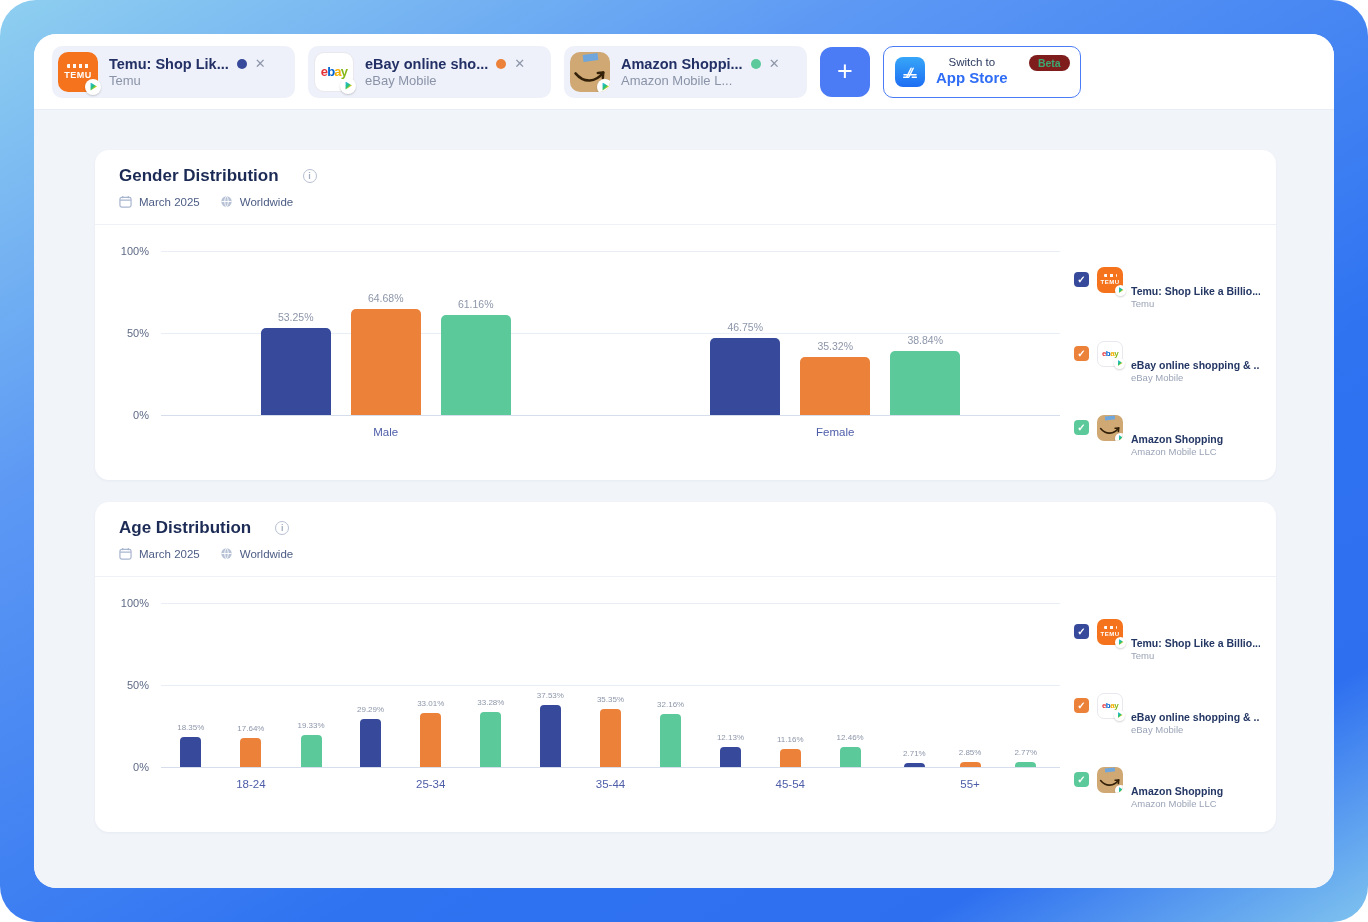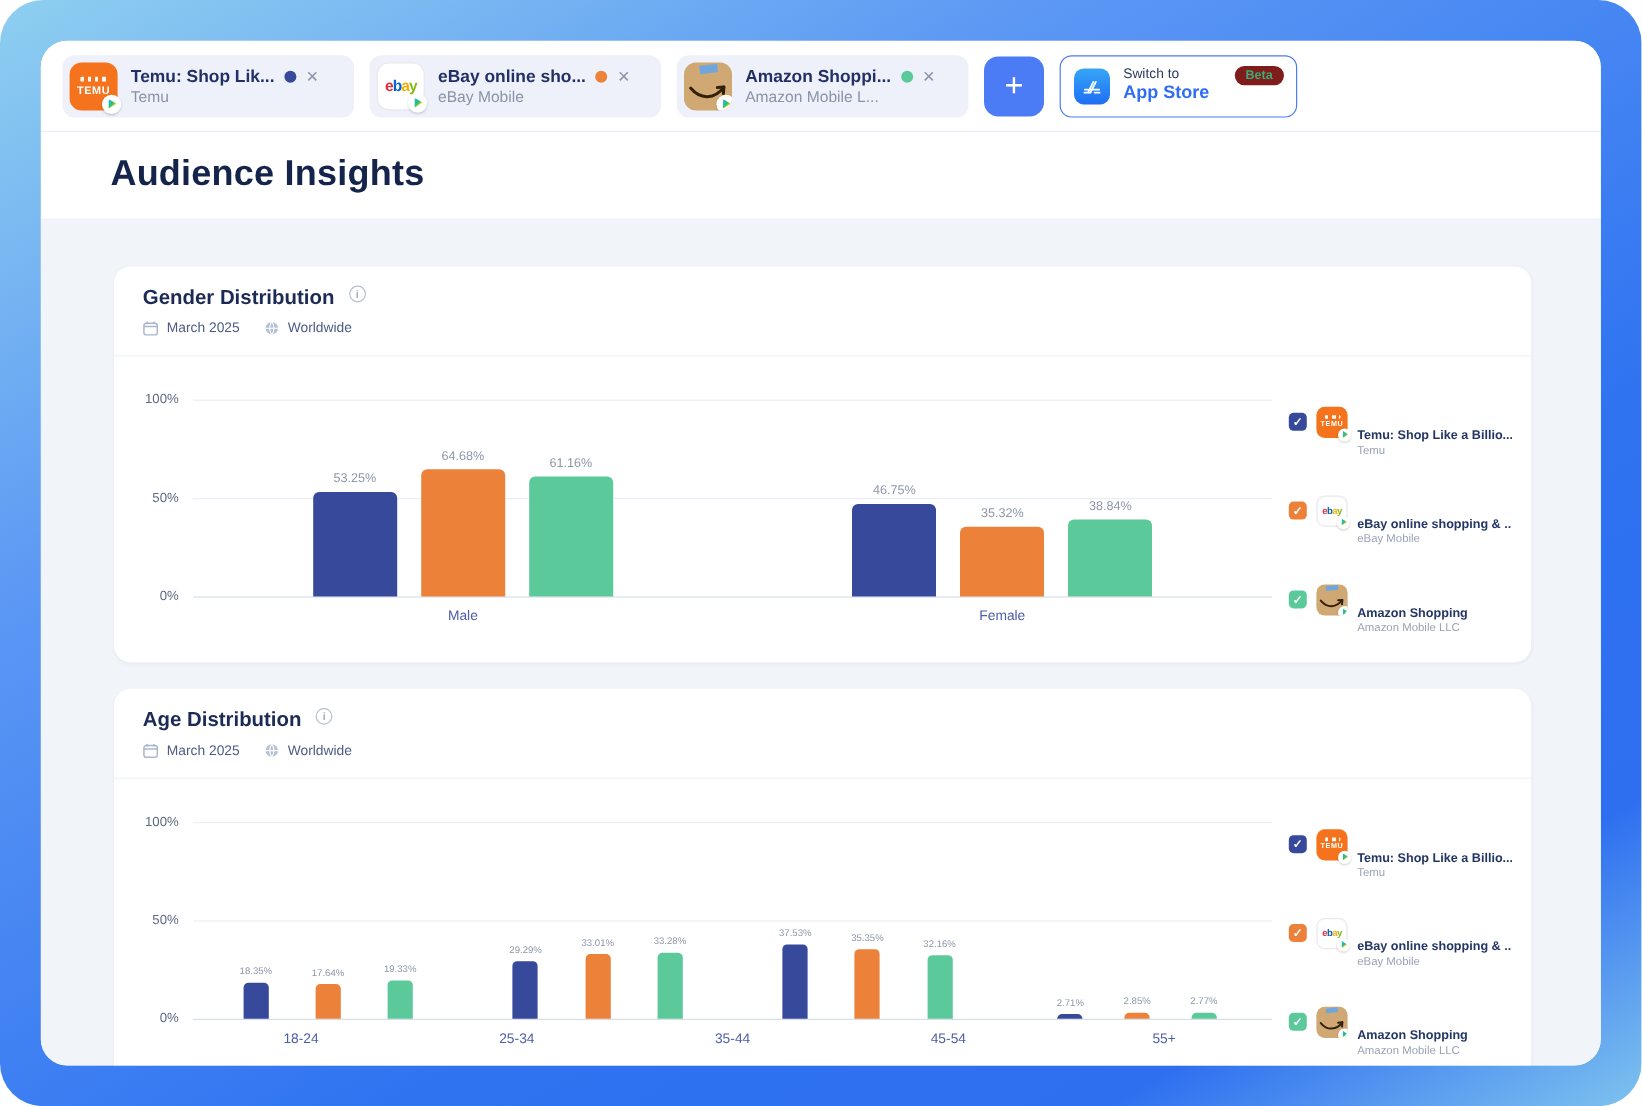--- a/index.html
+++ b/index.html
@@ -22,45 +22,45 @@
   .tab-close { font-size:13px; color:#8e96a9; flex:none; line-height:1; }
   .tab-sub { font-size:13px; color:#8a93a8; white-space:nowrap; overflow:hidden; }
 
   .add-btn { width:50px; height:50px; flex:none; border:none; border-radius:12px; background:#4b7bf5;
     color:#fff; font-size:27px; font-weight:400; display:flex; align-items:center; justify-content:center; cursor:pointer; }
 
   .switch-btn { position:relative; height:52px; border:1.5px solid #4b7bf5; border-radius:10px; background:#fff;
     display:flex; align-items:center; gap:11px; padding:0 72px 0 11px; cursor:pointer; }
   .appstore-icon { width:30px; height:30px; border-radius:8px; flex:none;
     background:linear-gradient(180deg,#36a6f8,#1e6ef3); display:flex; align-items:center; justify-content:center; }
-  .switch-texts { display:flex; flex-direction:column; align-items:flex-start; line-height:1.25; }
+  .switch-texts { display:flex; flex-direction:column; align-items:center; line-height:1.25; }
   .switch-line1 { font-size:11.5px; color:#2b3a5e; }
   .switch-line2 { font-size:15px; font-weight:700; color:#2f6df5; }
   .beta-badge { position:absolute; top:8px; right:10px; background:#7f1d1d; color:#3da872;
     font-size:10.5px; font-weight:600; padding:2px 9px; border-radius:10px; }
 
   
   .page-header { background:#fff; padding:18px 0 20px 58px; flex:none; }
   .page-title { font-size:30px; font-weight:600; color:#14244b; letter-spacing:.2px; }
   .content { flex:1; background:#f1f5fa; padding:40px 58px 0 61px; overflow:hidden; }
 
   .card { background:#fff; border-radius:14px; box-shadow:0 1px 3px rgba(20,40,80,.05); }
   .card + .card { margin-top:22px; }
   .card-head { padding:16px 24px 10px; }
-  .card-title-row { display:flex; align-items:flex-start; gap:12px; }
+  .card-title-row { display:flex; align-items:center; gap:24px; }
   .card-title { font-size:17px; font-weight:700; color:#1c2b55; }
   .info-icon { width:14px; height:14px; border:1.3px solid #b7c0d2; border-radius:50%; color:#a3adc2;
     font-size:9px; font-weight:600; display:inline-flex; align-items:center; justify-content:center; cursor:pointer; }
   .card-meta { display:flex; align-items:flex-end; gap:7px; margin-top:9px; }
   .meta-text { font-size:11.5px; color:#4c5c84; }
   .meta-gap { width:6px; }
   .divider { height:1px; background:#eef2f8; margin-top:6px; }
 
   
-  .chart-row { display:flex; padding:26px 16px 22px 20px;align-items:center; }
+  .chart-row { display:flex; padding:26px 16px 22px 20px; }
   .chart-main { flex:1; min-width:0; }
   .chart-grid { display:flex; }
   .y-axis { width:46px; flex:none; position:relative; height:164px; }
   .y-tick { position:absolute; right:12px; font-size:11px; color:#5e6a85; transform:translateY(-50%); }
   .plot { flex:1; position:relative; height:164px; }
   .gridline { position:absolute; left:0; right:0; height:1px; background:#e9eef6; }
   .gridline.zero { background:#d7deeb; }
   .bar-groups { position:absolute; left:0; right:0; top:0; bottom:0; display:flex; }
   .bar-group { flex:1; display:flex; align-items:flex-end; justify-content:center; }
   .bar-col { display:flex; flex-direction:column; align-items:center; justify-content:flex-end; height:100%; }
@@ -187,23 +187,20 @@
             </svg>
         </span>
         <span class="switch-texts">
           <span class="switch-line1">Switch to</span>
           <span class="switch-line2">App Store</span>
         </span>
         <span class="beta-badge">Beta</span>
       </button>
     </header>
 
-    <div class="page-header">
-      <h1 class="page-title">Audience Insights</h1>
-    </div>
 
     <div class="content">
 
       <section class="card">
         <div class="card-head">
           <div class="card-title-row">
             <span class="card-title">Gender Distribution</span>
             <span class="info-icon">i</span>
           </div>
           <div class="card-meta">
@@ -403,20 +400,34 @@
                         <div class="bar-value">35.35%</div>
                         <div class="bar" style="height: 35.35%; background: rgb(236, 129, 57);"></div>
                       </div>
                       <div class="bar-col">
                         <div class="bar-value">32.16%</div>
                         <div class="bar" style="height: 32.16%; background: rgb(92, 201, 154);"></div>
                       </div>
                     </div>
                     <div class="bar-group">
                       <div class="bar-col">
+                        <div class="bar-value">12.13%</div>
+                        <div class="bar" style="height: 12.13%; background: rgb(54, 73, 155);"></div>
+                      </div>
+                      <div class="bar-col">
+                        <div class="bar-value">11.16%</div>
+                        <div class="bar" style="height: 11.16%; background: rgb(236, 129, 57);"></div>
+                      </div>
+                      <div class="bar-col">
+                        <div class="bar-value">12.46%</div>
+                        <div class="bar" style="height: 12.46%; background: rgb(92, 201, 154);"></div>
+                      </div>
+                    </div>
+                    <div class="bar-group">
+                      <div class="bar-col">
                         <div class="bar-value">2.71%</div>
                         <div class="bar" style="height: 2.71%; background: rgb(54, 73, 155);"></div>
                       </div>
                       <div class="bar-col">
                         <div class="bar-value">2.85%</div>
                         <div class="bar" style="height: 2.85%; background: rgb(236, 129, 57);"></div>
                       </div>
                       <div class="bar-col">
                         <div class="bar-value">2.77%</div>
                         <div class="bar" style="height: 2.77%; background: rgb(92, 201, 154);"></div>

